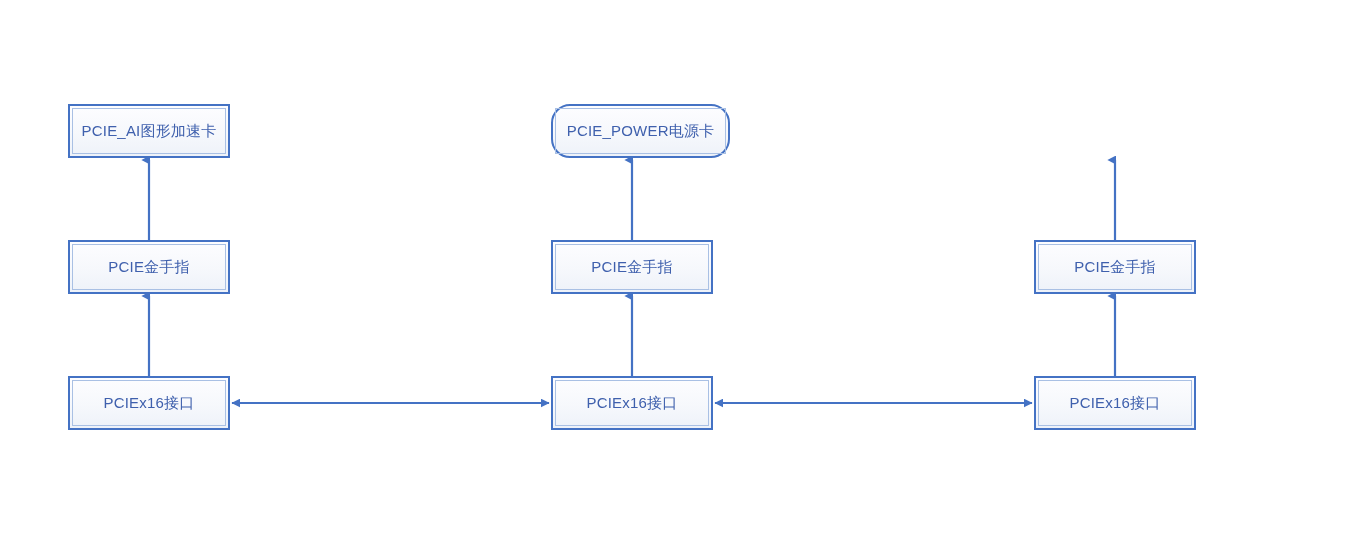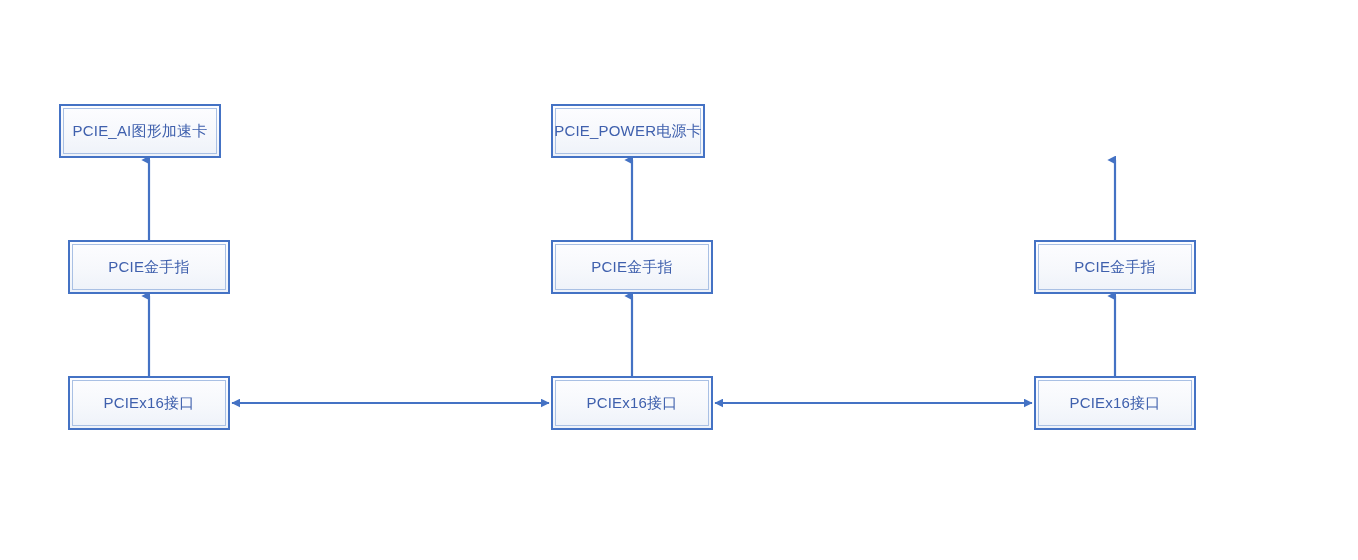--- a/index.html
+++ b/index.html
@@ -79,31 +79,31 @@
     <line x1="632" y1="240" x2="632" y2="160" stroke="#4472c4" stroke-width="2.2" marker-end="url(#arrow-up)"></line>
     <line x1="632" y1="376" x2="632" y2="296" stroke="#4472c4" stroke-width="2.2" marker-end="url(#arrow-up)"></line>
 
     <line x1="1115" y1="240" x2="1115" y2="160" stroke="#4472c4" stroke-width="2.2" marker-end="url(#arrow-up)"></line>
     <line x1="1115" y1="376" x2="1115" y2="296" stroke="#4472c4" stroke-width="2.2" marker-end="url(#arrow-up)"></line>
 
     <line x1="232" y1="403" x2="549" y2="403" stroke="#4472c4" stroke-width="2.2" marker-start="url(#arrow-left)" marker-end="url(#arrow-right)"></line>
     <line x1="715" y1="403" x2="1032" y2="403" stroke="#4472c4" stroke-width="2.2" marker-start="url(#arrow-left)" marker-end="url(#arrow-right)"></line>
   </svg>
 
-  <div class="node" style="left:59px; top:104px; width:162px; height:54px;">
+  <div class="node" style="left:68px; top:104px; width:162px; height:54px;">
     <span class="node-label">PCIE_AI图形加速卡</span>
   </div>
   <div class="node" style="left:68px; top:240px; width:162px; height:54px;">
     <span class="node-label">PCIE金手指</span>
   </div>
   <div class="node" style="left:68px; top:376px; width:162px; height:54px;">
     <span class="node-label">PCIEx16接口</span>
   </div>
 
-  <div class="node" style="left:551px; top:104px; width:154px; height:54px;">
+  <div class="node" style="left:551px; top:104px; width:179px; height:54px;border-radius:19px;">
     <span class="node-label">PCIE_POWER电源卡</span>
   </div>
   <div class="node" style="left:551px; top:240px; width:162px; height:54px;">
     <span class="node-label">PCIE金手指</span>
   </div>
   <div class="node" style="left:551px; top:376px; width:162px; height:54px;">
     <span class="node-label">PCIEx16接口</span>
   </div>
 
   <div class="node" style="left:1034px; top:240px; width:162px; height:54px;">

